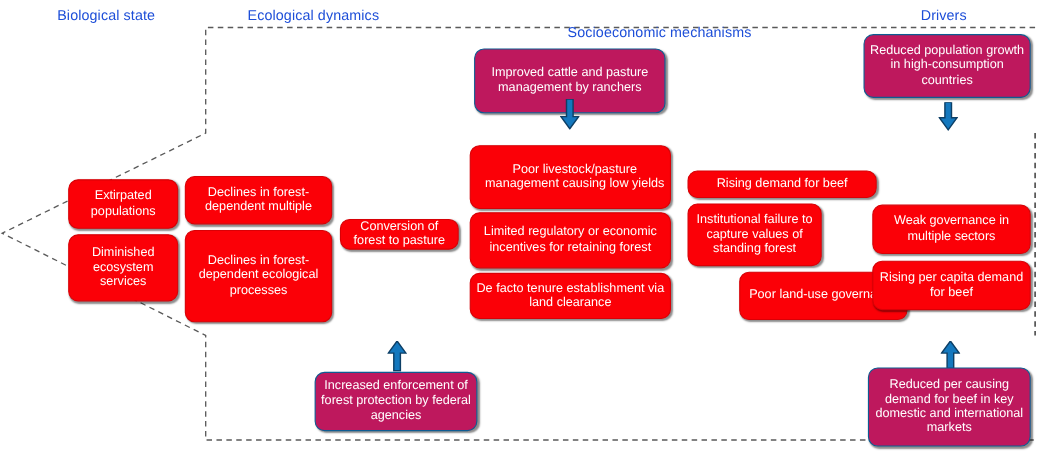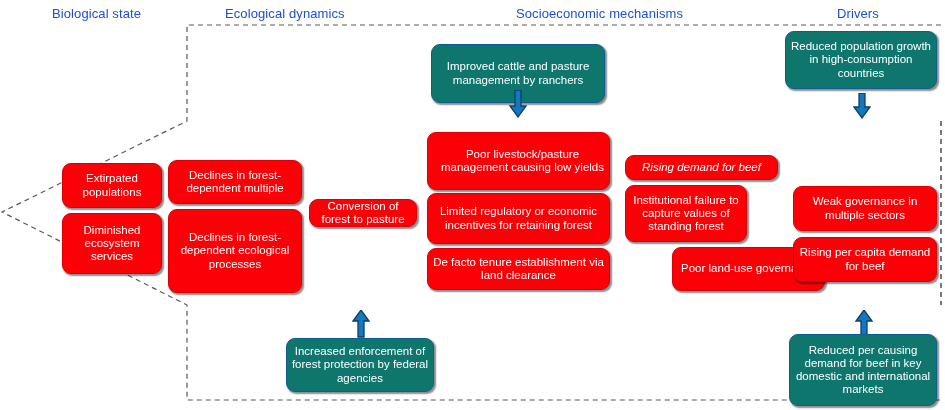--- a/index.html
+++ b/index.html
@@ -47,42 +47,42 @@
     font-size: 11.5px;
     line-height: 13.2px;
     padding: 2px 4px;
     box-shadow: 1.5px 1.5px 1.6px rgba(0,0,0,0.45);
   }
   .node-red {
     background: #fb0007;
     border: 1.3px solid #d90006;
   }
   .node-blue {
-    background: #0f766e;
+    background: #be185d;
     border: 1.6px solid #0d5c92;
   }
 
   
   .block-arrow {
     position: absolute;
   }
 </style>
 </head>
 <body>
 
 <div id="canvas">
 
   <svg id="chevron-svg" viewBox="0 0 945 410" xmlns="http://www.w3.org/2000/svg">
     <path d="M 941 25 L 187 25 L 187 121 L 2 212 L 187 305 L 187 400 L 941 400" fill="none" stroke="#595959" stroke-width="1.2" stroke-dasharray="5,4" stroke-linejoin="miter"></path>
     <line x1="941" y1="121" x2="941" y2="305" stroke="#333333" stroke-width="1.3" stroke-dasharray="5,4"></line>
   </svg>
 
   <div class="col-header" style="left:52px;  top:6px;">Biological state</div>
   <div class="col-header" style="left:225px; top:6px;">Ecological dynamics</div>
-  <div class="col-header" style="left:516px; top:6px;">Socioeconomic mechanisms</div>
+  <div class="col-header" style="left:516px; top:22px;">Socioeconomic mechanisms</div>
   <div class="col-header" style="left:837px; top:6px;">Drivers</div>
 
   <div class="node node-blue" style="left:431px; top:44px; width:174px; height:59px;">Improved cattle and pasture management by ranchers</div>
 
   <div class="node node-blue" style="left:785px; top:31px; width:152px; height:58px;">Reduced population growth in high-consumption countries</div>
 
   <svg class="block-arrow" style="left:509px; top:90px;" width="18" height="28" viewBox="0 0 18 28">
     <path d="M 6 0 L 12 0 L 12 16 L 17 16 L 9 27 L 1 16 L 6 16 Z" fill="#1478be" stroke="#0d3f66" stroke-width="1.3" stroke-linejoin="miter"></path>
   </svg>
   <svg class="block-arrow" style="left:853px; top:93px;" width="18" height="26" viewBox="0 0 18 26">
@@ -98,21 +98,21 @@
   <div class="node node-red" style="left:168px; top:209px; width:134px; height:84px;">Declines in forest-dependent ecological processes</div>
 
   <div class="node node-red" style="left:309px; top:199px; width:108px; height:28px;">Conversion of forest to pasture</div>
 
   <div class="node node-red" style="left:427px; top:132px; width:183px; height:58px;padding-left:12px;">Poor livestock/pasture management causing low yields</div>
 
   <div class="node node-red" style="left:427px; top:193px; width:183px; height:51px;">Limited regulatory or economic incentives for retaining forest</div>
 
   <div class="node node-red" style="left:427px; top:248px; width:183px; height:42px;">De facto tenure establishment via land clearance</div>
 
-  <div class="node node-red" style="left:625px; top:155px; width:153px; height:25px;font-style:italic;">Rising demand for beef</div>
+  <div class="node node-red" style="left:625px; top:155px; width:172px; height:25px;">Rising demand for beef</div>
 
   <div class="node node-red" style="left:625px; top:185px; width:122px; height:57px;">Institutional failure to capture values of standing forest</div>
 
   <div class="node node-red" style="left:625px; top:247px; width:153px; height:44px;margin-left:47px;">Poor land-use governance</div>
 
 
   <div class="node node-red" style="left:793px; top:186px; width:144px; height:45px;">Weak governance in multiple sectors</div>
 
   <div class="node node-red" style="left:793px; top:237px; width:144px; height:45px;">Rising per capita demand for beef</div>
 

